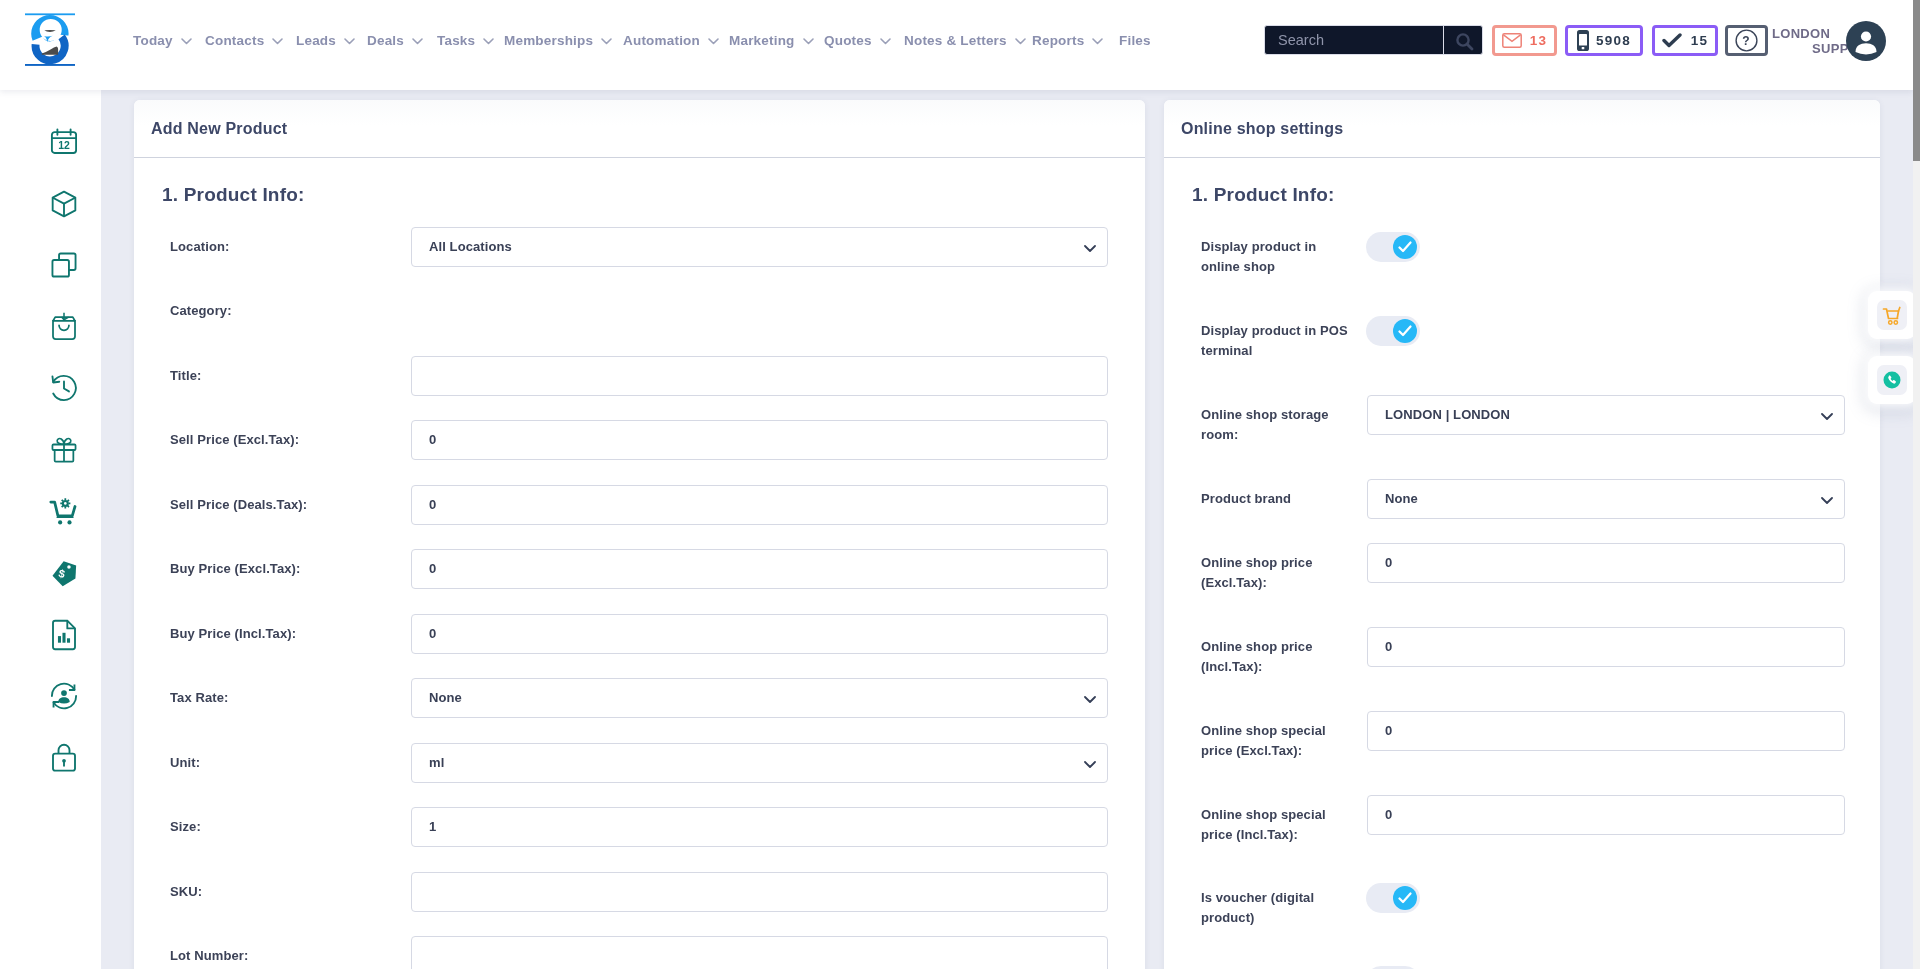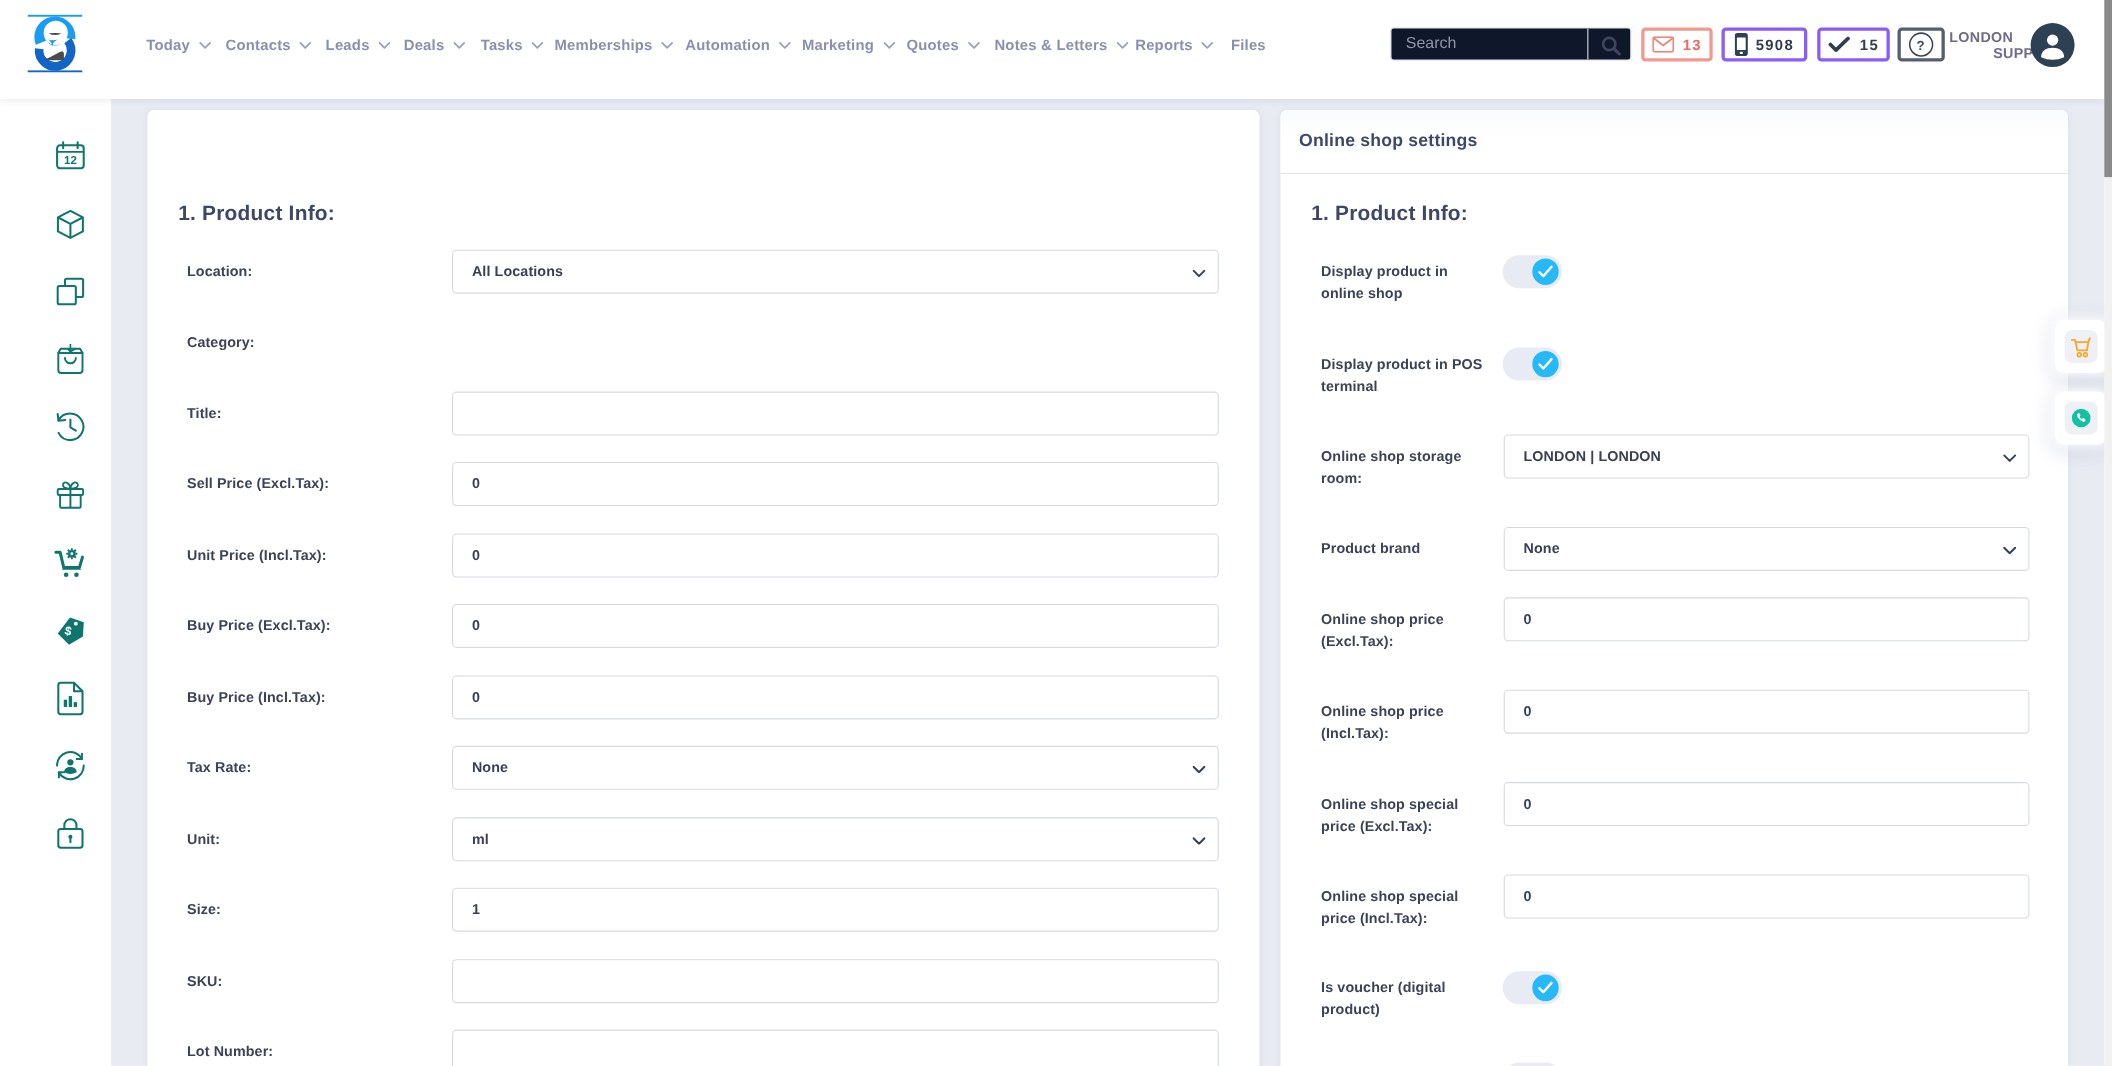--- a/index.html
+++ b/index.html
@@ -34,31 +34,34 @@
 #search .ph { position:absolute; left:13px; top:0; line-height:28px; font-size:14.5px; color:#8f94aa; font-weight:400; }
 #search .sep { position:absolute; right:38px; top:0; width:1px; height:28px; background:#dadce8; }
 #lsup { position:absolute; left:1772px; width:68px; top:26px; font-size:13px; font-weight:700; color:#6f6b88; line-height:15px; letter-spacing:.3px; z-index:6; }
 #avatar { position:absolute; left:1846px; top:21px; width:40px; height:40px; border-radius:50%; background:#2d4154; z-index:6; }
 </style>
 </head>
 <body>
 <div id="page">
   <div id="content">
     <div class="card" id="card1">
+      <div class="cardhead">
+          <div class="cardtitle">Add New Product</div>
+        </div>
       <div class="section" style="left:28px; top:84px;">1. Product Info:</div>
       <div class="lbl" style="left:36px; top:136.5px;">Location:</div>
       <div class="ctl" style="left:277px; top:126.5px; width:697px;">All Locations<svg class="chevd" width="12" height="7" viewBox="0 0 12 7">
             <path d="M1 1l5 5 5-5" fill="none" stroke="#353f57" stroke-width="1.8" stroke-linecap="round" stroke-linejoin="round"></path>
           </svg></div>
       <div class="lbl" style="left:36px; top:201px;">Category:</div>
       <div class="lbl" style="left:36px; top:265.5px;">Title:</div>
       <div class="ctl" style="left:277px; top:255.5px; width:697px;"></div>
       <div class="lbl" style="left:36px; top:330px;">Sell Price (Excl.Tax):</div>
       <div class="ctl" style="left:277px; top:320px; width:697px;">0</div>
-      <div class="lbl" style="left:36px; top:394.5px;">Unit Price (Incl.Tax):</div>
+      <div class="lbl" style="left:36px; top:394.5px;">Sell Price (Deals.Tax):</div>
       <div class="ctl" style="left:277px; top:384.5px; width:697px;">0</div>
       <div class="lbl" style="left:36px; top:459px;">Buy Price (Excl.Tax):</div>
       <div class="ctl" style="left:277px; top:449px; width:697px;">0</div>
       <div class="lbl" style="left:36px; top:523.5px;">Buy Price (Incl.Tax):</div>
       <div class="ctl" style="left:277px; top:513.5px; width:697px;">0</div>
       <div class="lbl" style="left:36px; top:588px;">Tax Rate:</div>
       <div class="ctl" style="left:277px; top:578px; width:697px;">None<svg class="chevd" width="12" height="7" viewBox="0 0 12 7">
             <path d="M1 1l5 5 5-5" fill="none" stroke="#353f57" stroke-width="1.8" stroke-linecap="round" stroke-linejoin="round"></path>
           </svg></div>
       <div class="lbl" style="left:36px; top:652.5px;">Unit:</div>

